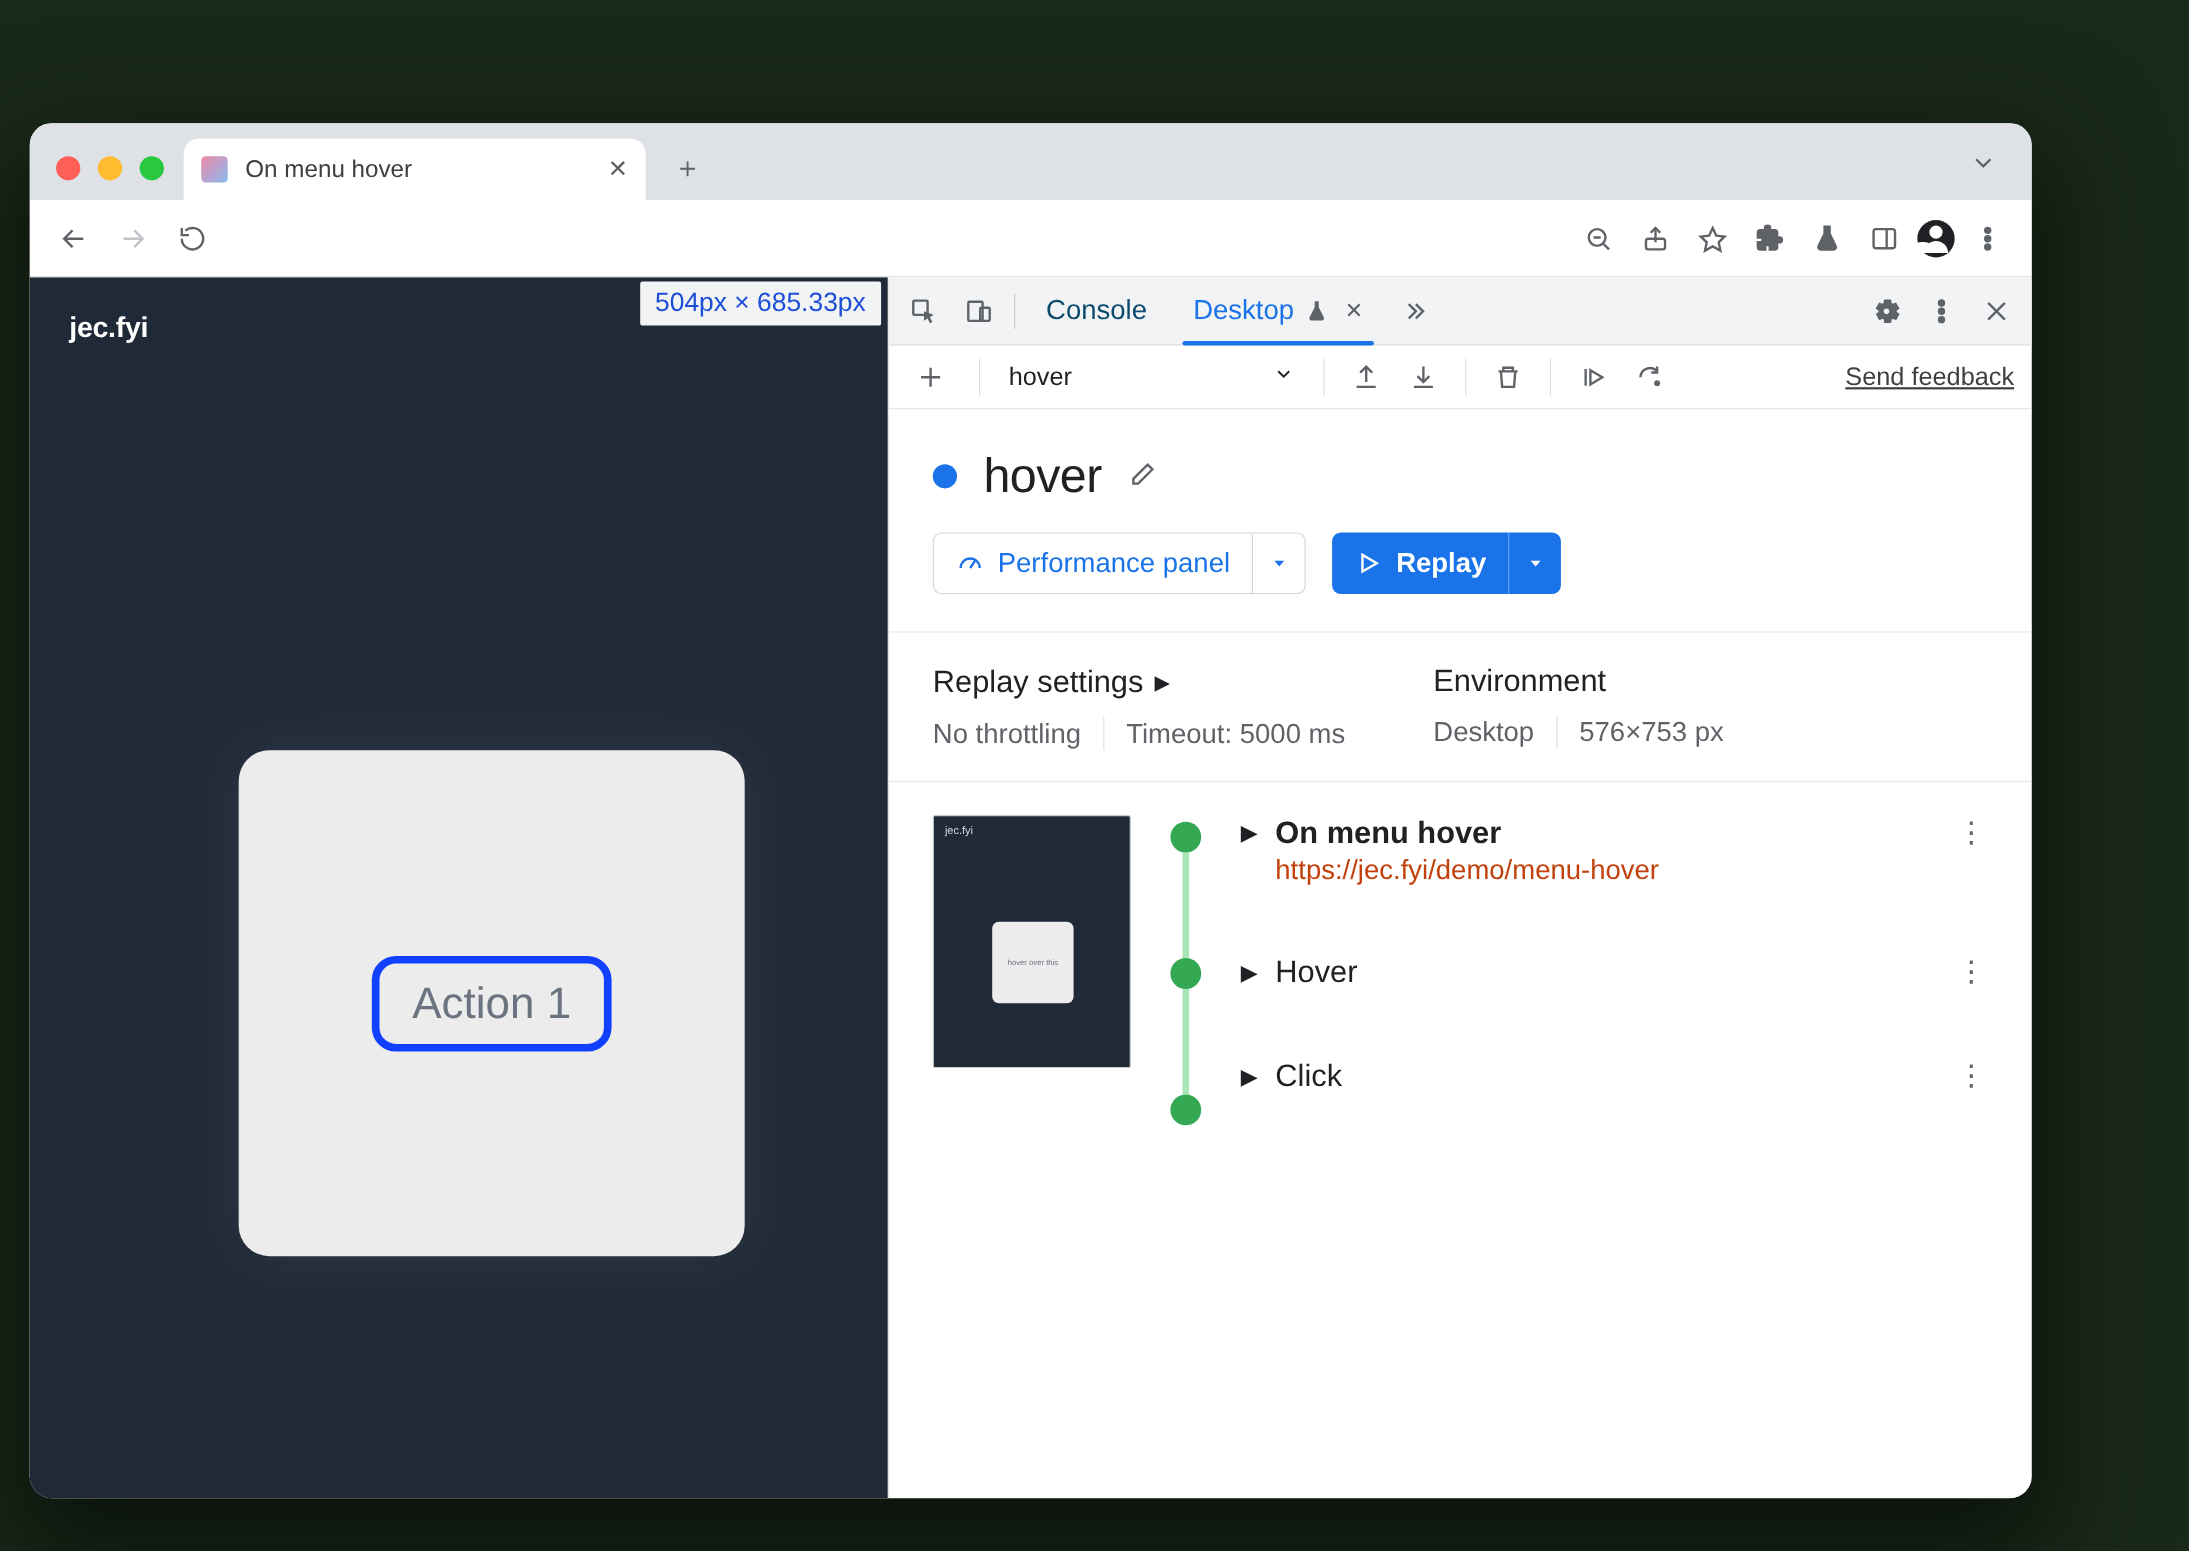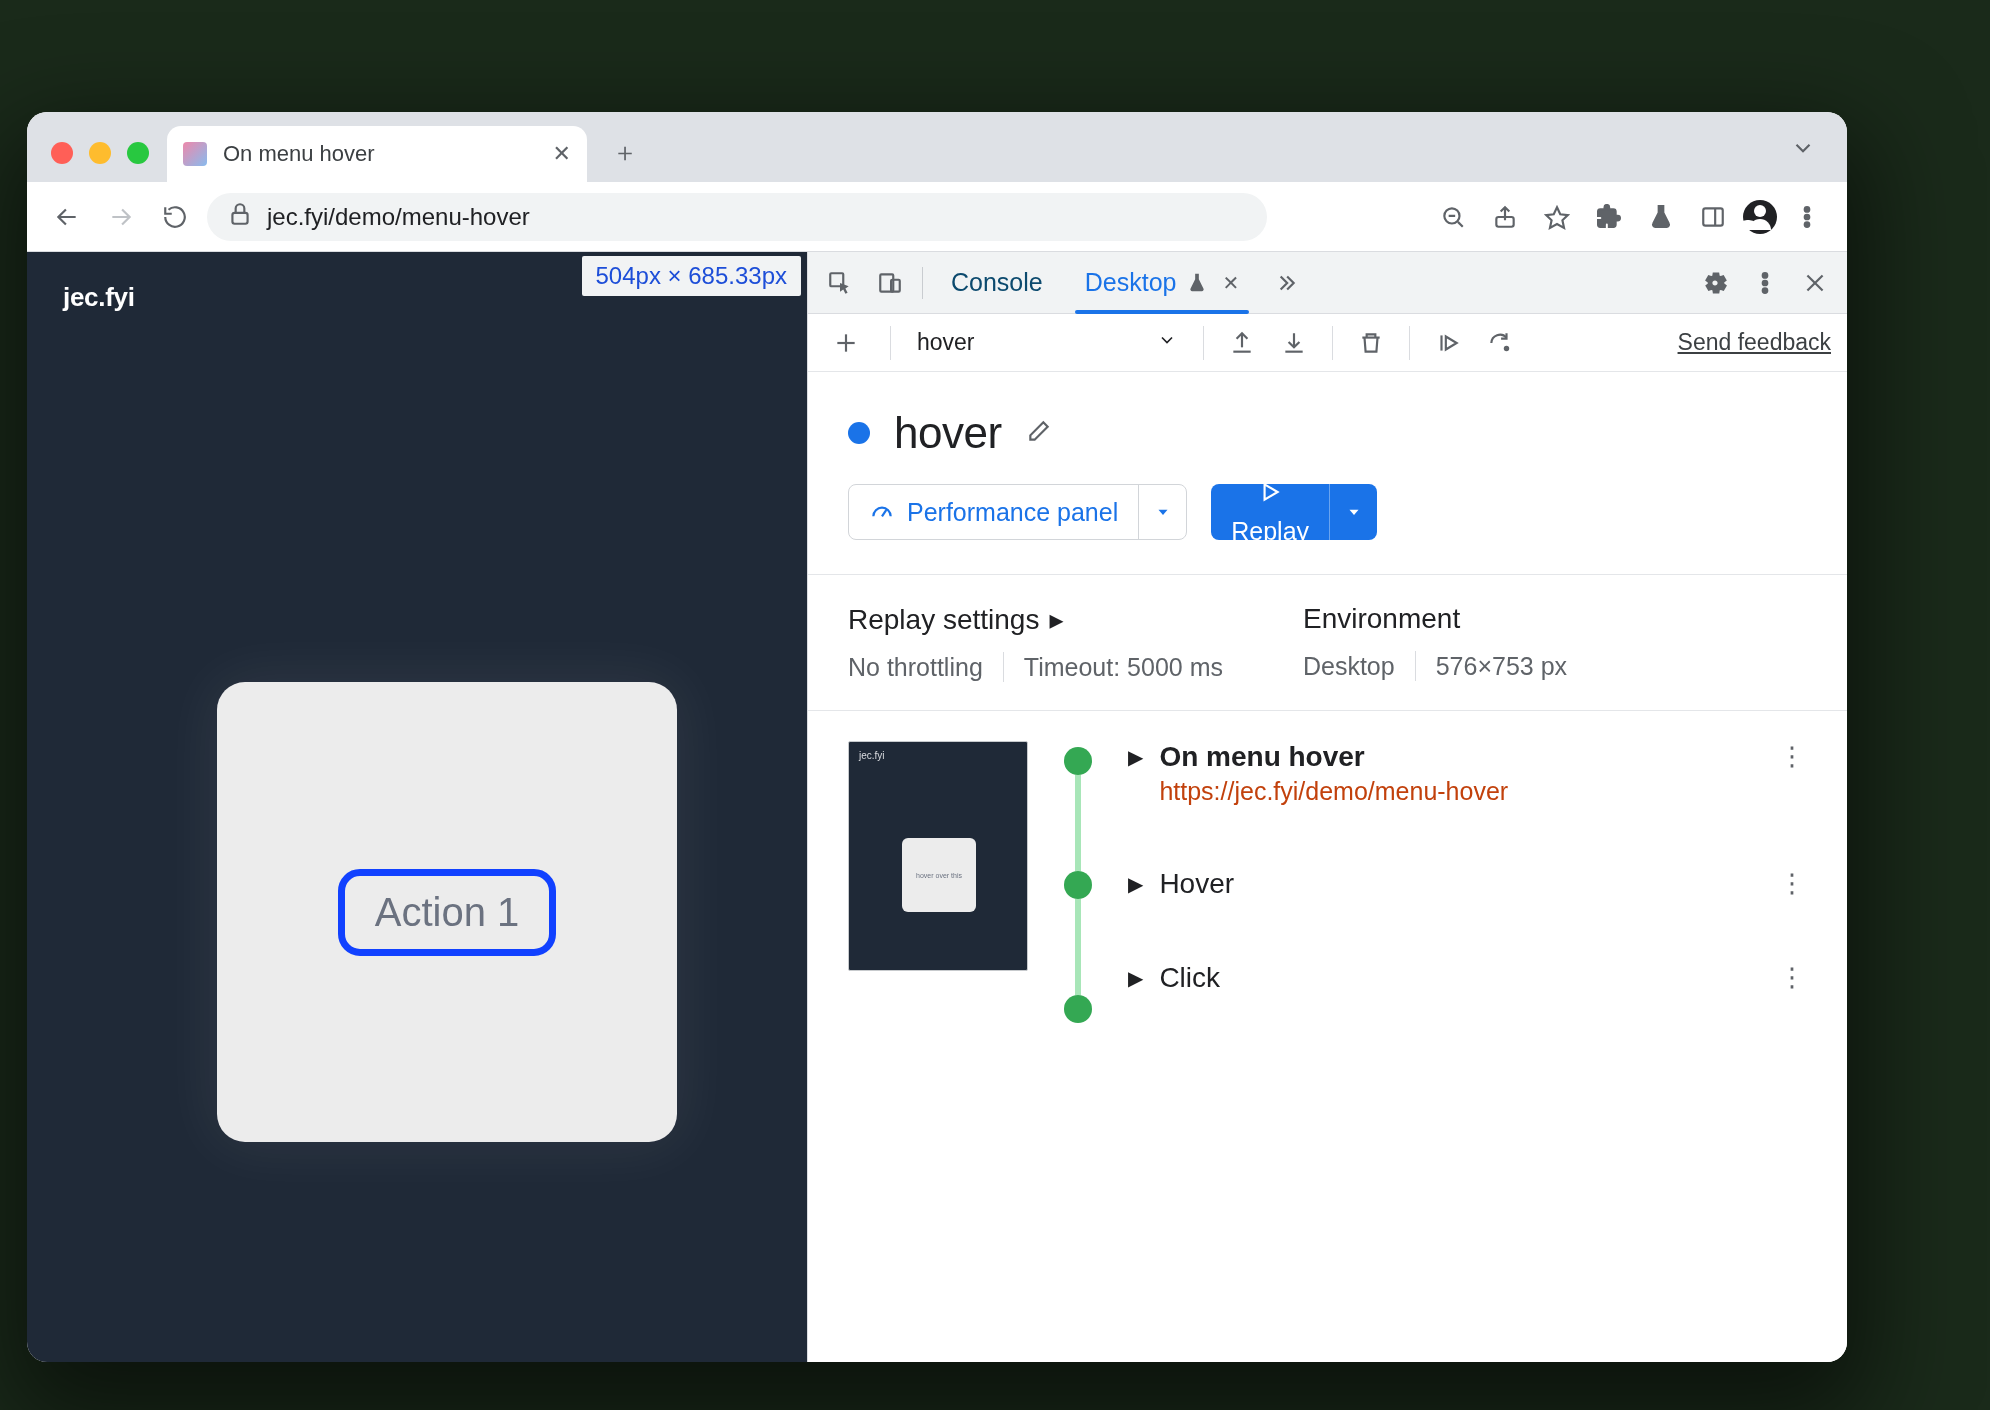--- a/index.html
+++ b/index.html
@@ -68,21 +68,21 @@
   .rec-title h1{font-size:44px;font-weight:500;color:#202124;letter-spacing:-0.5px;}
   .pencil{color:#5f6368;}
 
   .rec-buttons { padding:0 40px 34px 40px; display:flex; gap:24px; }
   .btn { height:56px; border-radius:8px; display:flex; align-items:center; font-size:25px; cursor:pointer;}
   .btn.outline{border:1.5px solid #d2d5d9; color:#1a73e8; }
   .btn .main{padding:0 20px;display:flex;align-items:center;gap:12px;font-weight:500;}
   .btn .dd{width:48px;height:100%;display:flex;align-items:center;justify-content:center;border-left:1px solid #d2d5d9;}
   .btn.solid{background:#1a73e8;color:#fff;}
   .btn.solid .dd{border-left:1px solid rgba(255,255,255,0.35);}
-  .btn.solid .main{font-weight:400;flex-direction:column;}
+  .btn.solid .main{font-weight:700;}
 
   .divider{height:1px;background:#e4e6e9;}
 
   .settings-row { display:flex; padding:28px 40px 0 40px; gap:80px;}
   .set-col h3{font-size:28px;font-weight:500;color:#202124;margin-bottom:16px; display:flex;align-items:center;gap:10px;}
   .set-vals{font-size:25px;color:#5f6368;display:flex;align-items:center;gap:20px;}
   .set-vals .vsep{width:1px;height:30px;background:#dadce0;}
   .settings-pad{height:28px;}
 
   .steps { padding:30px 40px 40px 40px; display:flex; gap:30px;}
@@ -142,27 +142,20 @@
             <line x1="4" y1="12" x2="20" y2="12"></line>
             <polyline points="13 5 20 12 13 19"></polyline>
           </svg>
         </div>
       <div class="ibtn">
           <svg class="ic" viewBox="0 0 24 24">
             <path d="M3 12a9 9 0 1 0 3-6.7"></path>
             <polyline points="3 3 3 9 9 9" fill="none"></polyline>
           </svg>
         </div>
-      <div class="omnibox">
-        <span class="lock"><svg class="ic" viewBox="0 0 24 24">
-              <rect x="5" y="11" width="14" height="10" rx="2"></rect>
-              <path d="M8 11V7a4 4 0 0 1 8 0v4"></path>
-            </svg></span>
-        <span>jec.fyi/demo/menu-hover</span>
-      </div>
       <div class="tbar-right">
         <div class="ibtn">
             <svg class="ic" viewBox="0 0 24 24">
               <circle cx="11" cy="11" r="7"></circle>
               <line x1="8" y1="11" x2="14" y2="11"></line>
               <line x1="21" y1="21" x2="16.5" y2="16.5"></line>
             </svg>
           </div>
         <div class="ibtn">
             <svg class="ic" viewBox="0 0 24 24">

